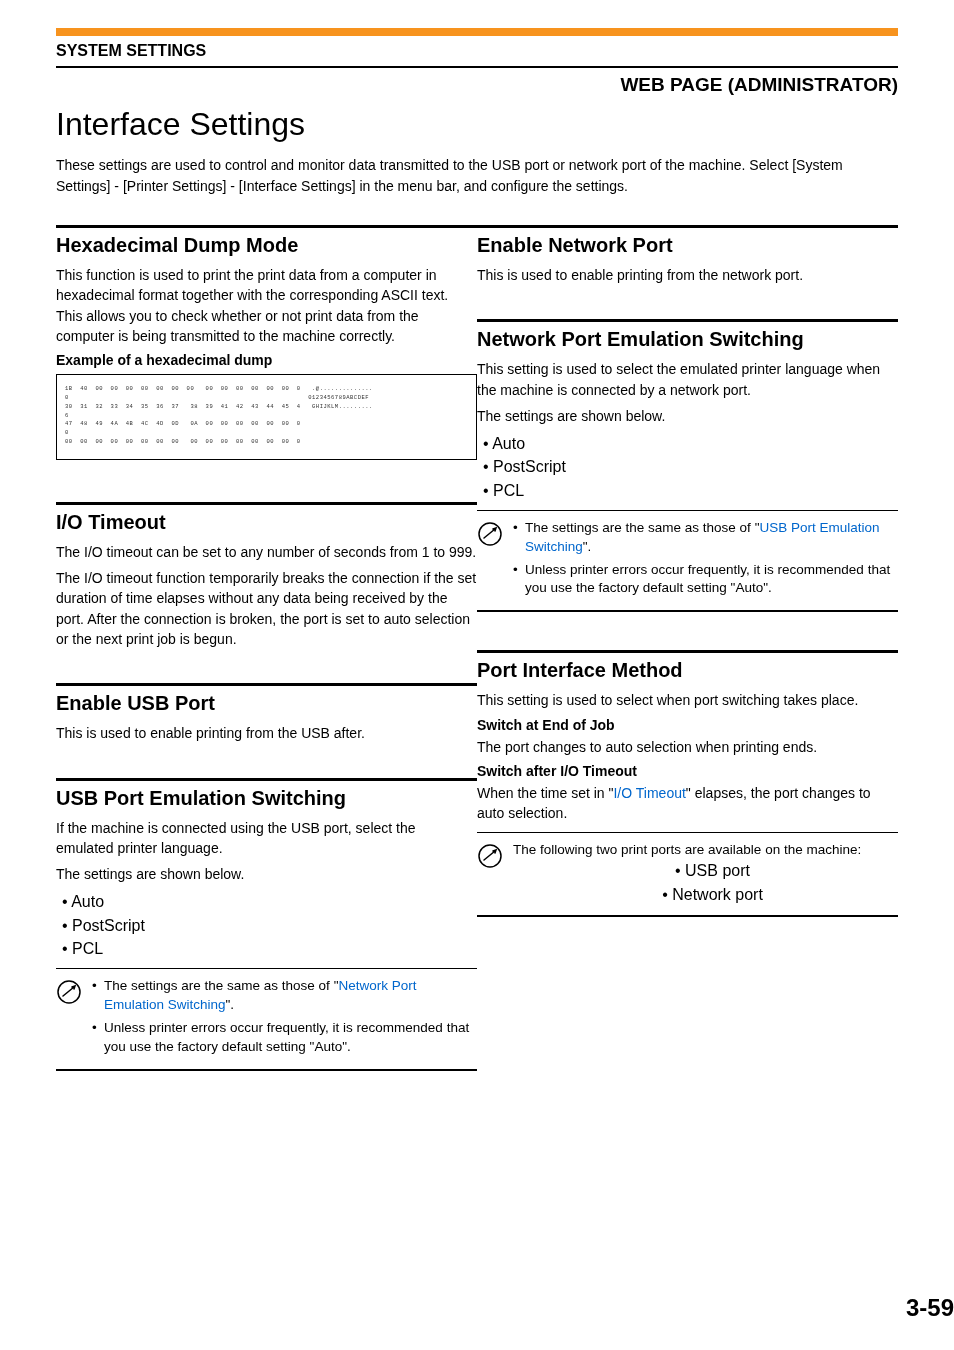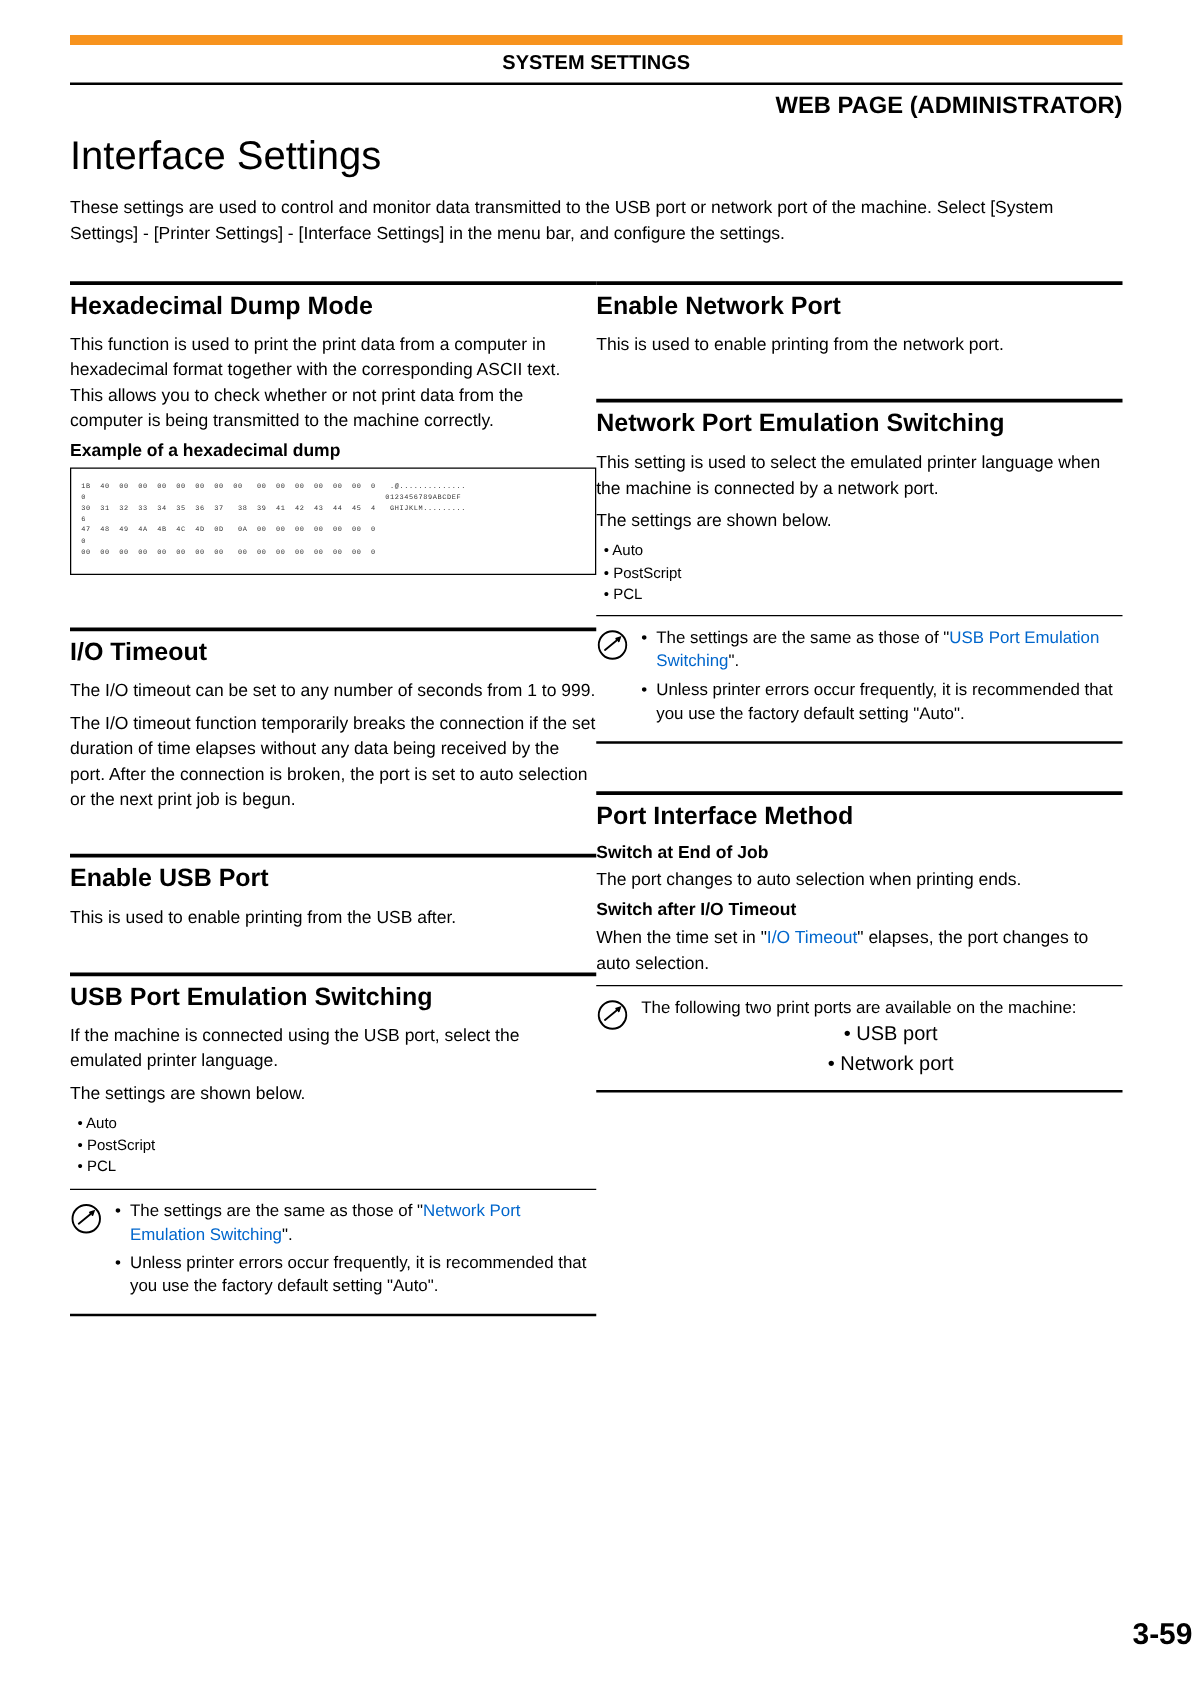--- a/index.html
+++ b/index.html
@@ -12,21 +12,21 @@
     color: #000;
   }
   .page {
     padding: 28px 56px 0 56px;
   }
   .top-bar {
     border-top: 8px solid #f7931e;
     margin-bottom: 2px;
   }
   .sys-settings {
-    text-align: center;
+    text-align: left;
     font-weight: bold;
     font-size: 16px;
     padding: 4px 0 6px 0;
   }
   .thick-rule {
     border-top: 2px solid #000;
     margin-bottom: 6px;
   }
   .breadcrumb {
     text-align: right;
@@ -82,21 +82,21 @@
     white-space: pre;
     letter-spacing: 0.5px;
     color: #333;
   }
   ul.settings-list {
     list-style: none;
     padding-left: 6px;
     margin-bottom: 6px;
   }
   ul.settings-list li {
-    font-size: 12px;
+    font-size: 16px;
     line-height: 1.45;
   }
   ul.settings-list li::before {
     content: "• ";
   }
   .note-box {
     border-top: 1px solid #000;
     border-bottom: 2px solid #000;
     padding: 8px 0;
     display: flex;
@@ -253,20 +253,21 @@
           <div class="bullet">
               <span class="dot">•</span>
               <span class="txt">Unless printer errors occur frequently, it is recommended that you use the factory default setting "Auto".</span>
             </div>
         </div>
       </div>
 
       <div class="spacer-sm"></div>
       <div class="section-rule"></div>
       <h2>Port Interface Method</h2>
+      <p class="body-text">This setting is used to select when port switching takes place.</p>
       <p class="sub-bold">Switch at End of Job</p>
       <p class="body-text">The port changes to auto selection when printing ends.</p>
       <p class="sub-bold">Switch after I/O Timeout</p>
       <p class="body-text"><span>When the time set in "</span><a href="#" class="link">I/O Timeout</a><span>" elapses, the port changes to auto selection.</span></p>
 
       <div class="note-box">
         <div class="note-icon">
           <svg viewBox="0 0 26 26">
               <circle cx="13" cy="13" r="11" fill="none" stroke="#000" stroke-width="1.5"></circle>
               <path d="M7 17 L18 8 M16 8 L19 7 L18 10" fill="none" stroke="#000" stroke-width="1.5" stroke-linecap="round"></path>

